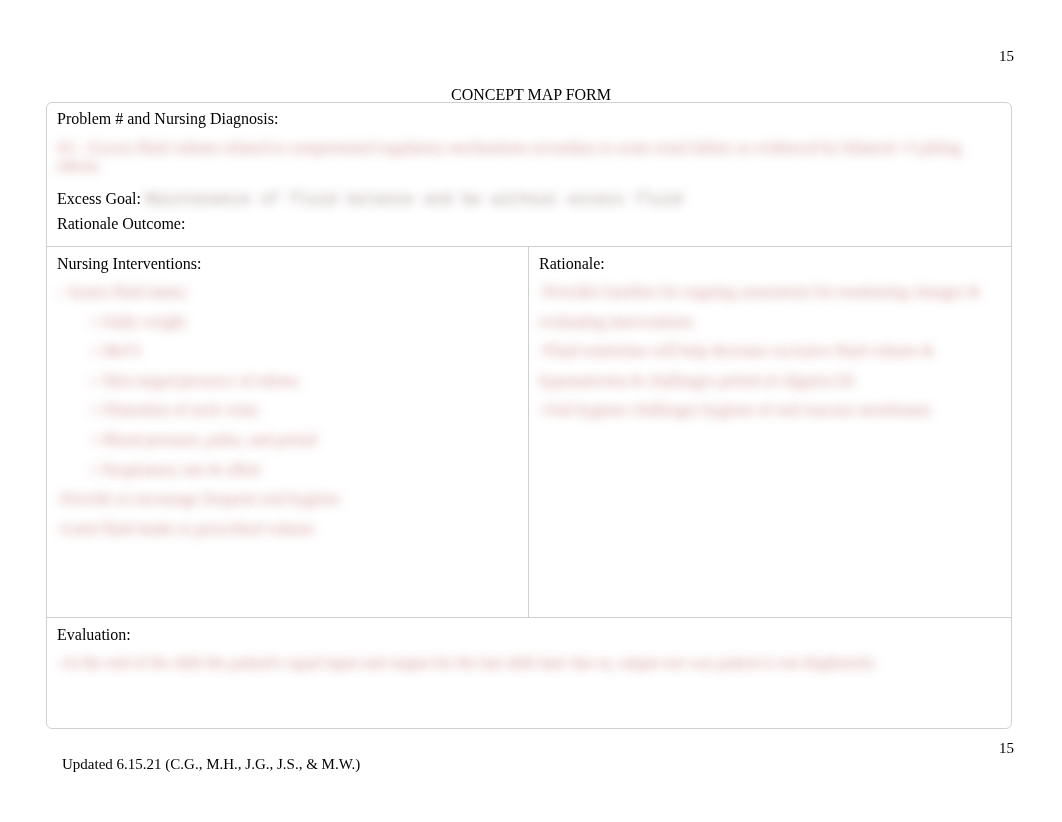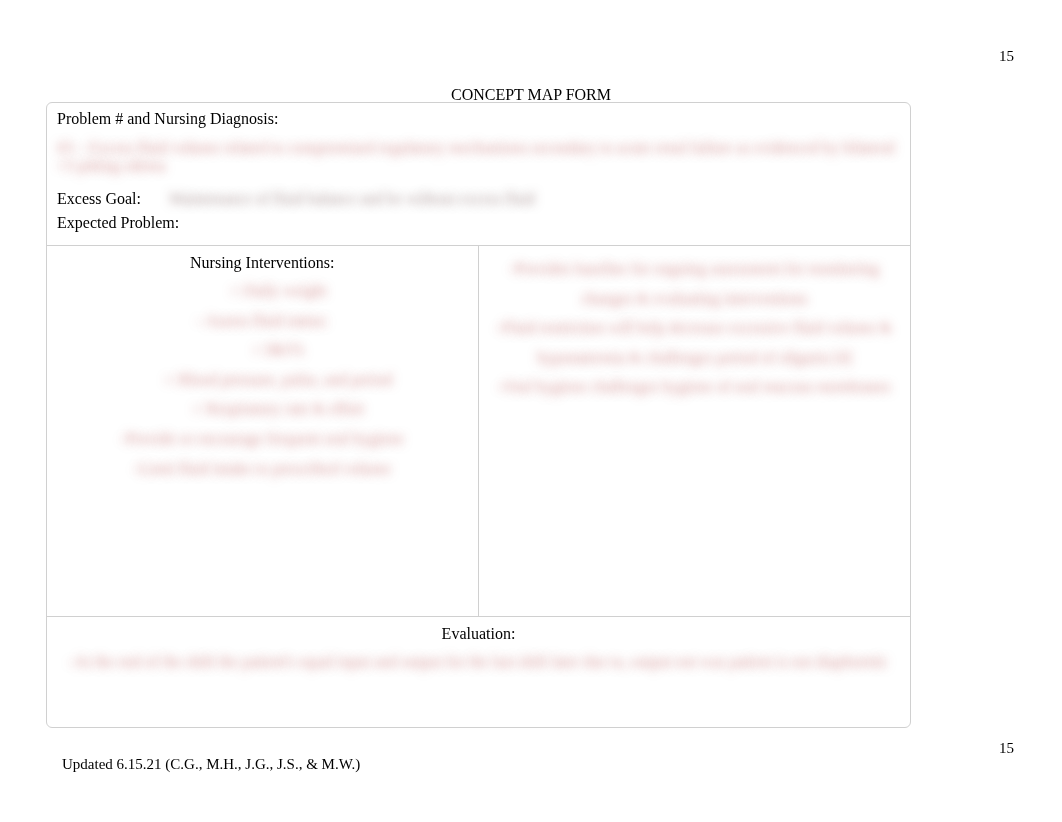--- a/index.html
+++ b/index.html
@@ -39,21 +39,21 @@
       top: 86px;
       left: 0;
       width: 100%;
       text-align: center;
       font-size: 16px;
     }
     .form-container {
       position: absolute;
       top: 102px;
       left: 46px;
-      width: 865px;
+      width: 966px;
       border: 1px solid #d0d0d0;
       border-radius: 6px;
     }
     .top-section {
       padding: 4px 10px 10px 10px;
       border-bottom: 1px solid #d0d0d0;
     }
     .header-row {
       font-size: 16px;
       line-height: 1.5;
@@ -80,21 +80,20 @@
       text-shadow: 0 0 10px rgba(100,60,60,0.5);
       user-select: none;
     }
     .blurred-line {
       margin-top: 8px;
       font-size: 16px;
     }
     .middle-section {
       display: flex;
       border-bottom: 1px solid #d0d0d0;
-      text-align: center;
     }
     .interventions-col {
       width: 483px;
       border-right: 1px solid #d0d0d0;
       padding: 8px 10px 10px 10px;
       font-size: 16px;
       min-height: 370px;
     }
     .rationale-col {
       width: 483px;
@@ -109,24 +108,23 @@
     .bullet-line {
       font-size: 16px;
       line-height: 1.85;
     }
     .sub-bullet {
       padding-left: 32px;
     }
     .evaluation-section {
       padding: 8px 10px 10px 10px;
       min-height: 110px;
-      text-align: center;
     }
     .goal-inline {
-      margin-left: 24px;
+      font-family: Liberation Mono, monospace;
     }
   </style>
 </head>
 <body>
 
 <div class="page-number-top">15</div>
 
 <div class="title">CONCEPT MAP FORM</div>
 
 <div class="form-container">
@@ -134,36 +132,39 @@
   <div class="top-section">
     <div class="header-row">
       <span class="problem-label">Problem # and Nursing Diagnosis:</span>
     </div>
     <div class="blurred-line blurred">#3 – Excess fluid volume related to compromised regulatory mechanisms secondary to acute renal failure as evidenced by bilateral +3 pitting edema</div>
     <div class="goal-row">
       <span>Excess Goal:</span>
       <span class="blurred-dark goal-inline">Maintenance of fluid balance and be without excess fluid</span>
     </div>
     <div class="expected-row">
-      <span>Expected Problem:</span>
+      <span>Rationale Outcome:</span>
     </div>
   </div>
 
   <div class="middle-section">
     <div class="interventions-col">
       <div class="section-label">Nursing Interventions:</div>
+      <div class="bullet-line blurred">- Assess fluid status:</div>
       <div class="bullet-line sub-bullet blurred">○ Daily weight</div>
-      <div class="bullet-line blurred">- Assess fluid status:</div>
       <div class="bullet-line sub-bullet blurred">○ I&amp;O's</div>
+      <div class="bullet-line sub-bullet blurred">○ Skin turgor/presence of edema</div>
+      <div class="bullet-line sub-bullet blurred">○ Distention of neck veins</div>
       <div class="bullet-line sub-bullet blurred">○ Blood pressure, pulse, and period</div>
       <div class="bullet-line sub-bullet blurred">○ Respiratory rate &amp; effort</div>
       <div class="bullet-line blurred">-Provide or encourage frequent oral hygiene</div>
       <div class="bullet-line blurred">-Limit fluid intake to prescribed volume</div>
     </div>
     <div class="rationale-col">
+      <div class="section-label">Rationale:</div>
       <div class="bullet-line blurred">-Provides baseline for ongoing assessment for monitoring changes &amp; evaluating interventions</div>
       <div class="bullet-line blurred">-Fluid restriction will help decrease excessive fluid volume &amp; hyponatremia &amp; challenges period of oliguria [4]</div>
       <div class="bullet-line blurred">-Oral hygiene challenges hygiene of oral mucous membranes</div>
     </div>
   </div>
 
   <div class="evaluation-section">
     <div class="section-label">Evaluation:</div>
     <div class="bullet-line blurred">-At the end of the shift the patient's equal input and output for the last shift later due to, output not was patient is not diaphoretic</div>
   </div>

